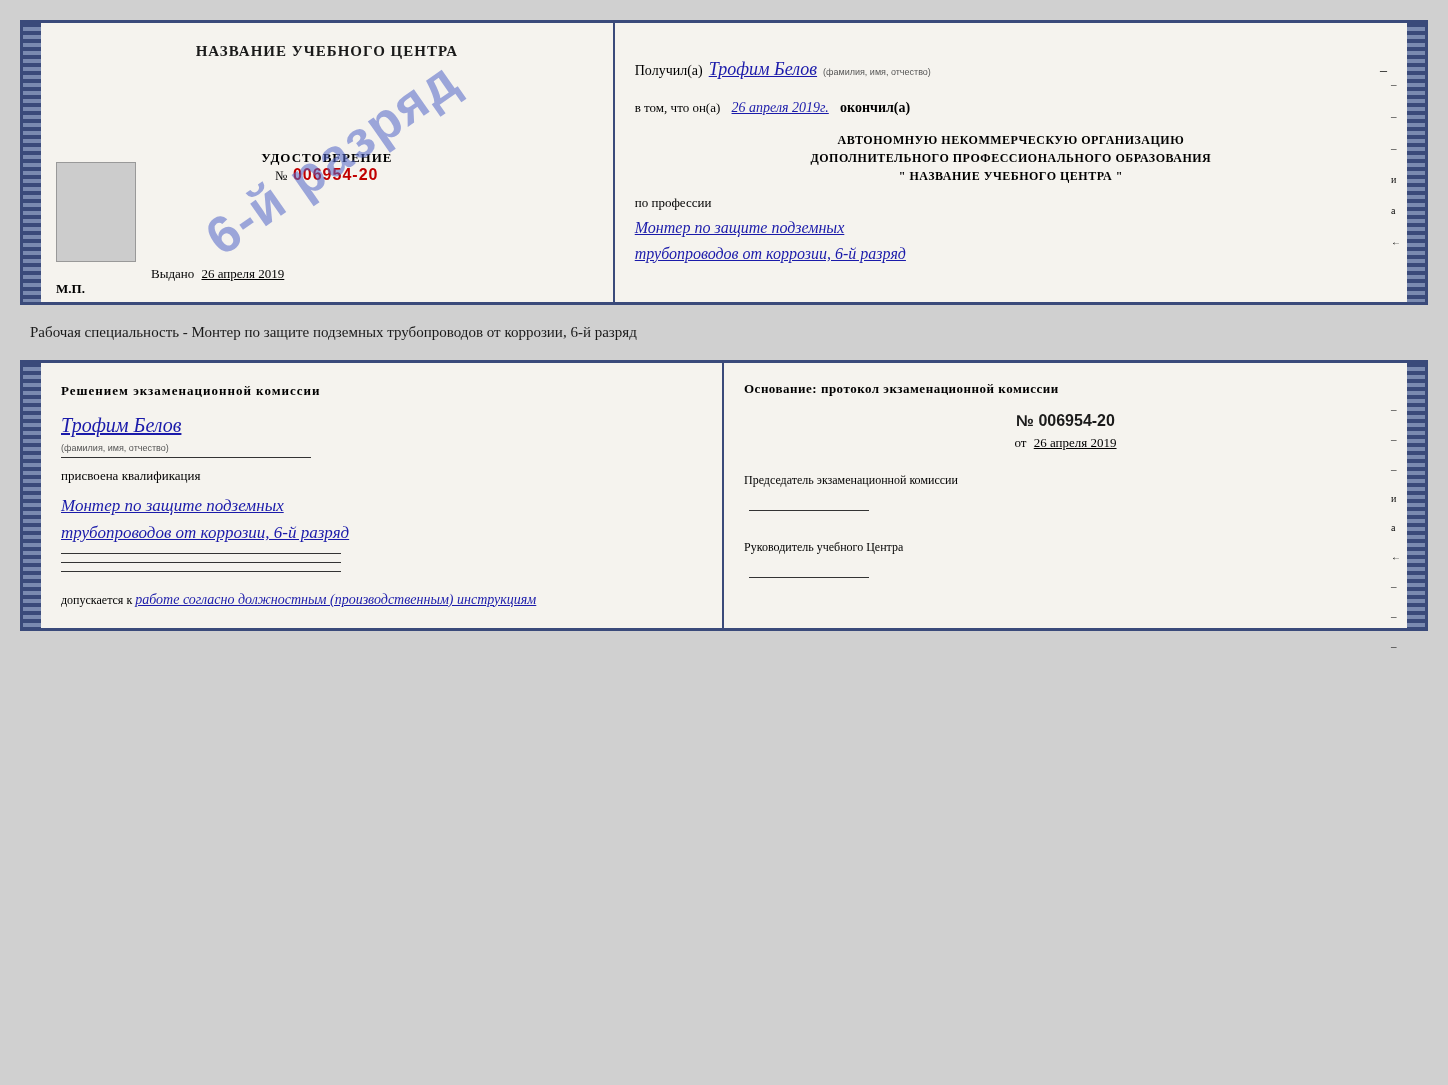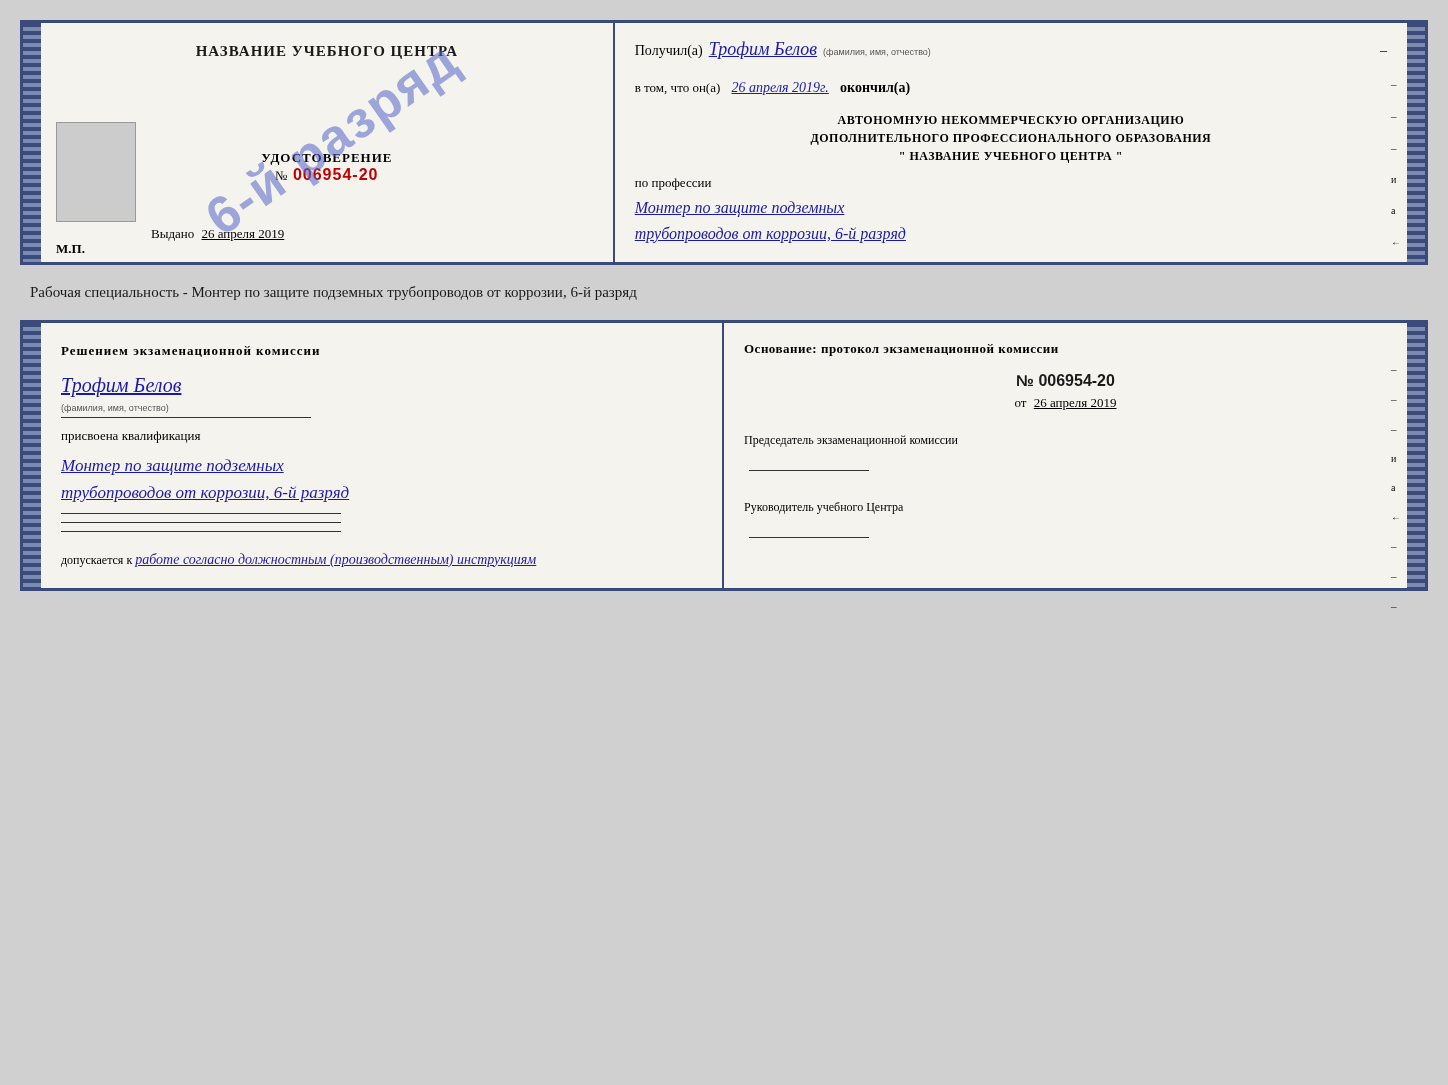--- a/index.html
+++ b/index.html
@@ -32,21 +32,21 @@
       border-right: 2px solid #3a4a7a;
       padding: 20px 15px;
       position: relative;
       display: flex;
       flex-direction: column;
       align-items: center;
     }
 
     .cert-right {
       width: 58%;
-      padding: 16px 20px;
+      padding: 36px 20px;
       position: relative;
     }
 
     .cert-title {
       font-size: 15px;
       font-weight: bold;
       letter-spacing: 1px;
       text-align: center;
       text-transform: uppercase;
       margin-bottom: 10px;

